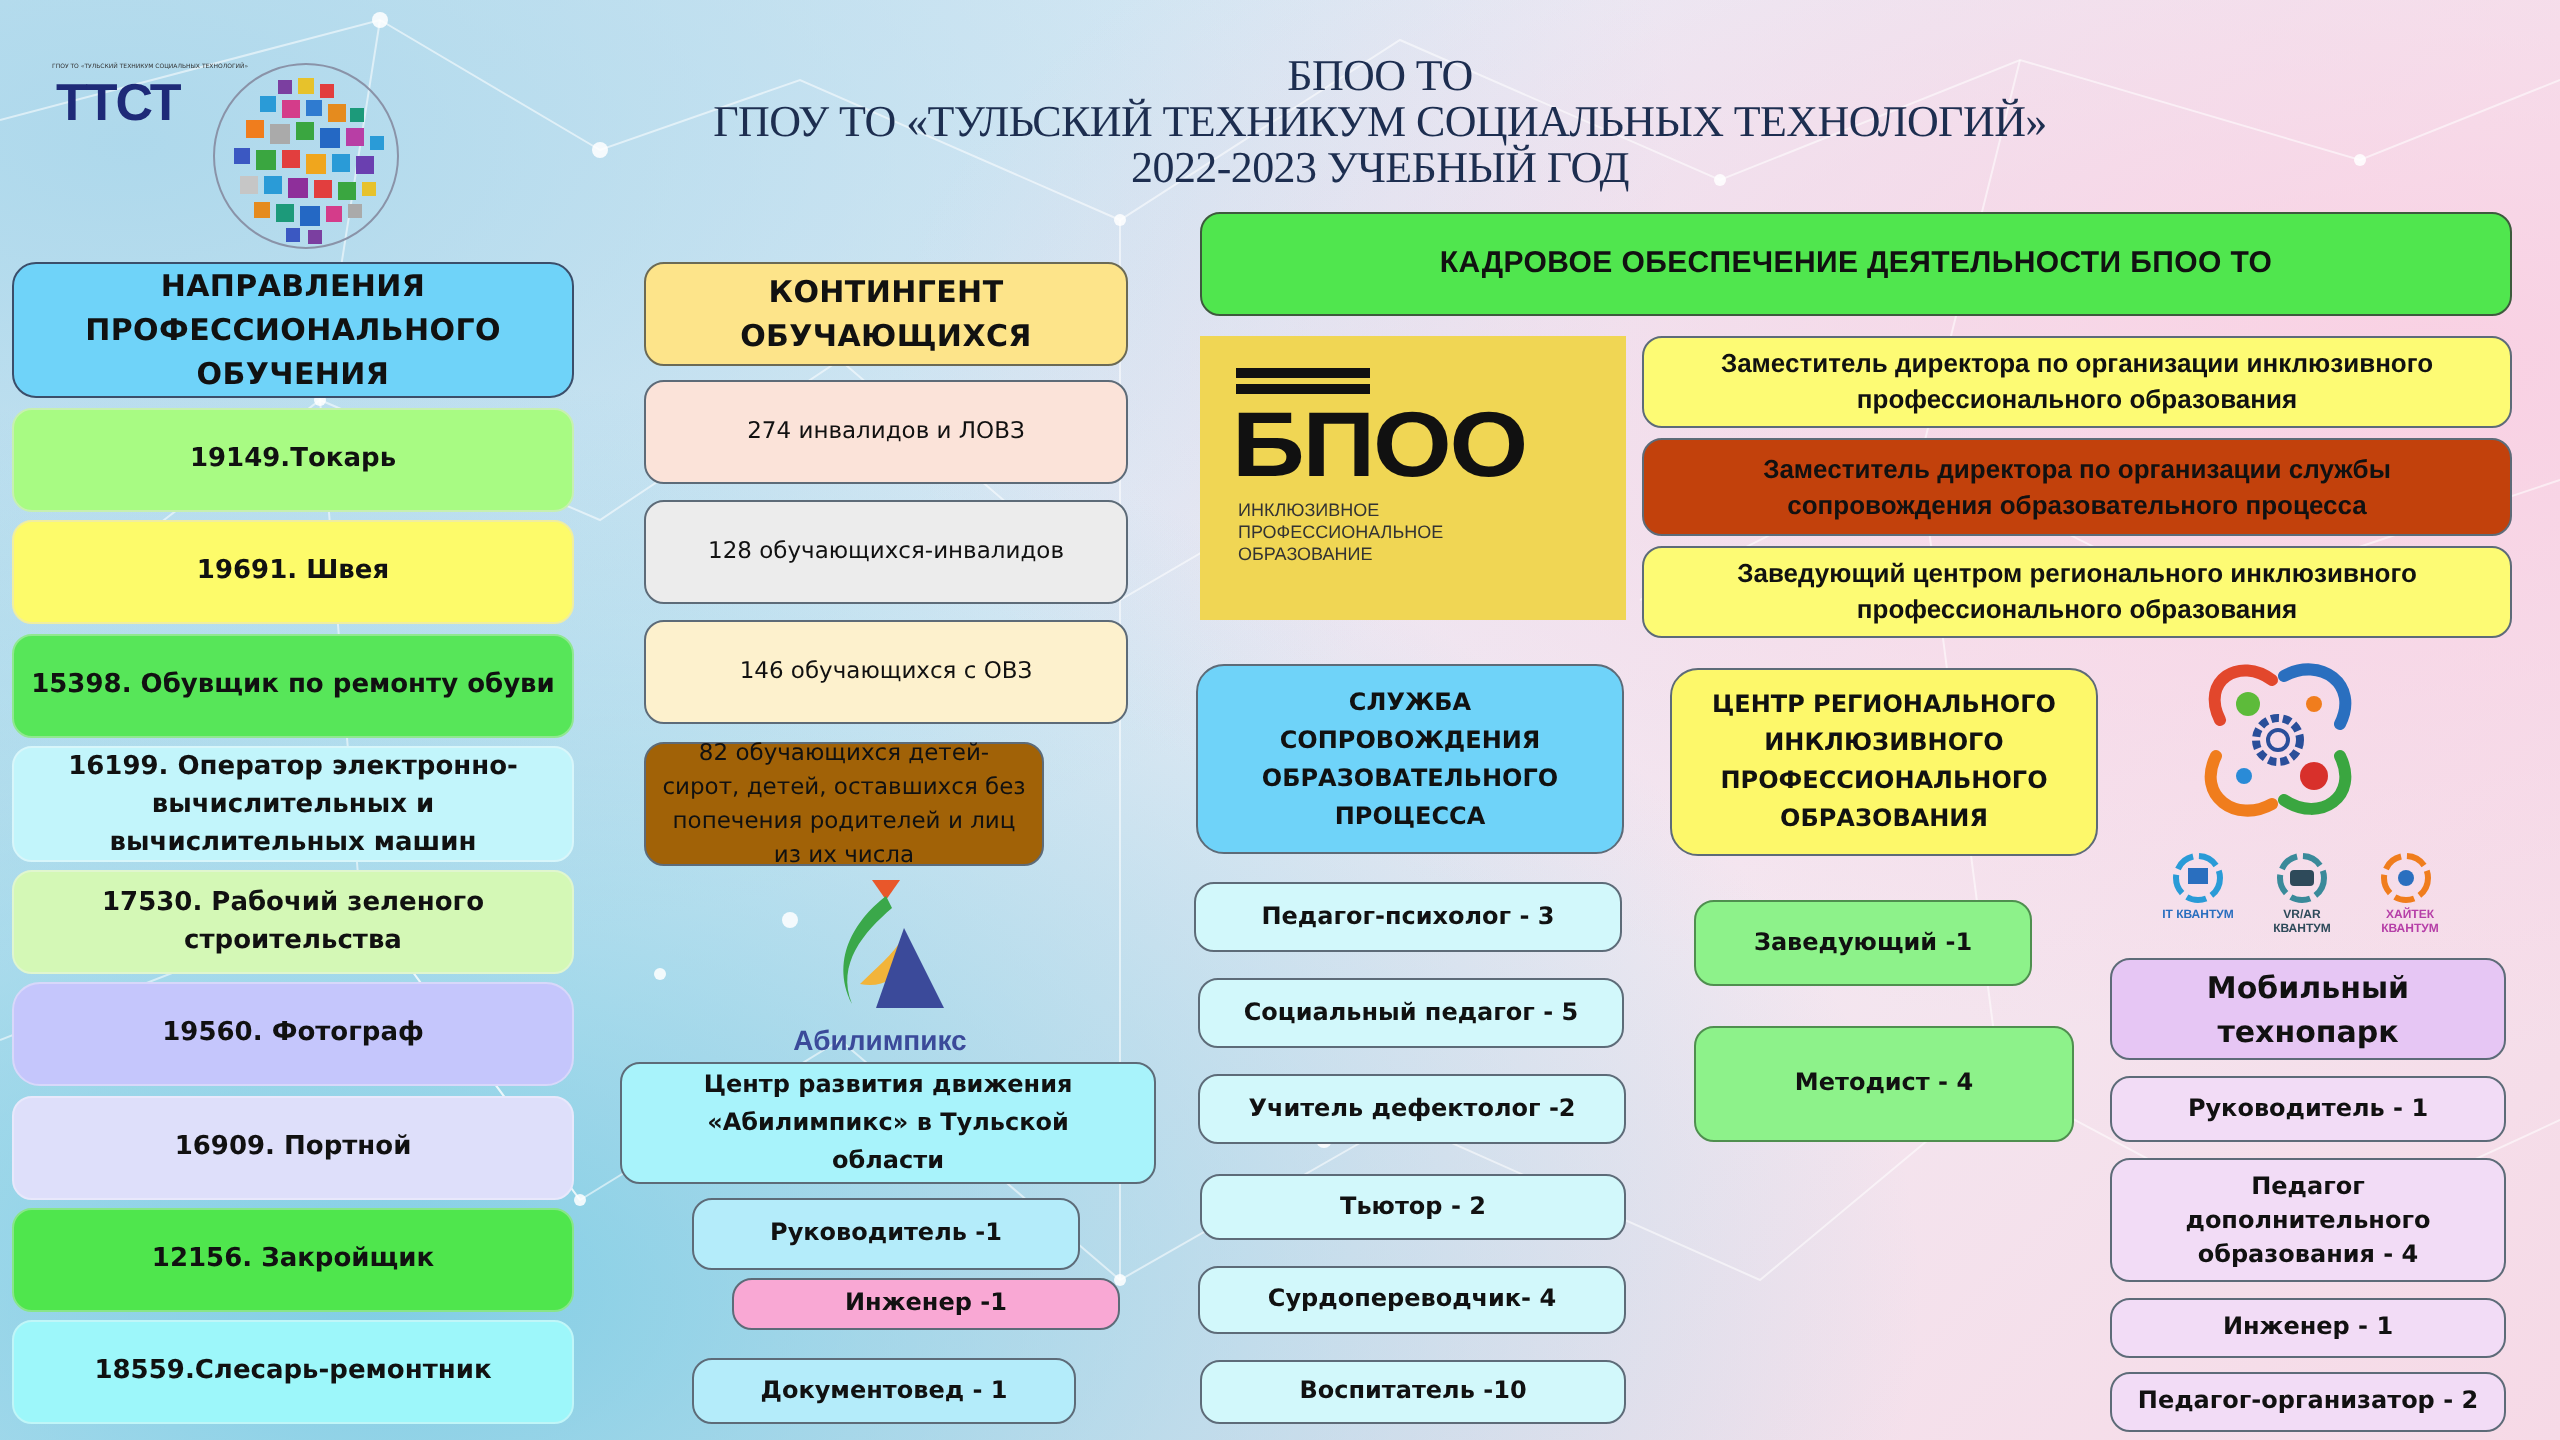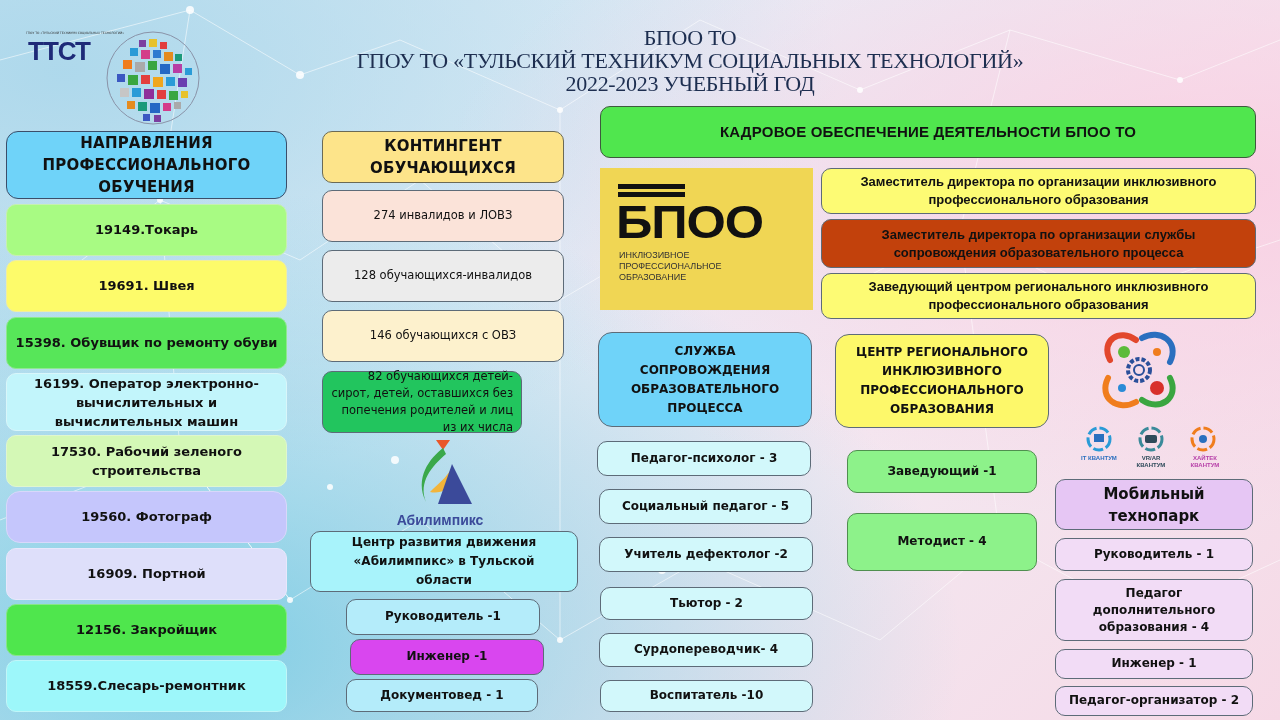--- a/index.html
+++ b/index.html
@@ -198,39 +198,39 @@
 </div>
 <div class="box t11 norm" style="left:322px;top:190px;width:242px;height:52px;background:#fbe3d9;">
   <span>274 инвалидов и ЛОВЗ</span>
   </div>
 <div class="box t11 norm" style="left:322px;top:250px;width:242px;height:52px;background:#ececec;">
   <span>128 обучающихся-инвалидов</span>
   </div>
 <div class="box t11 norm" style="left:322px;top:310px;width:242px;height:52px;background:#fdf1cd;">
   <span>146 обучающихся с ОВЗ</span>
   </div>
-<div class="box t11 norm" style="left:322px;top:371px;width:200px;height:62px;background:#22c55e;line-height:17px;padding:0 8px;text-align:right;">
+<div class="box t11 norm" style="left:322px;top:371px;width:200px;height:62px;background:#a16207;line-height:17px;padding:0 8px;">
   <span>82 обучающихся детей-сирот, детей, оставшихся без попечения родителей и лиц из их числа</span>
   </div>
 
 <svg class="abs" style="left:410px;top:438px" width="64" height="70" viewBox="0 0 64 70">
   <path d="M26 2 L40 2 L33 12 Z" fill="#e9572a"></path>
   <path d="M33 10 C20 20 4 40 16 64 C8 44 22 28 36 16 Z" fill="#3aa84a"></path>
   <path d="M20 54 C28 46 36 40 42 30 L44 44 C38 52 30 56 20 54 Z" fill="#f2b43a"></path>
   <path d="M42 26 L62 66 L28 66 Z" fill="#3b4a9a"></path>
 </svg>
 <div class="abil-name">Абилимпикс</div>
 
 <div class="box t12" style="left:310px;top:531px;width:268px;height:61px;background:#a8f3fb;border-color:#5d6b78;line-height:19px;padding:0 14px;">
   <span>Центр развития движения «Абилимпикс» в Тульской области</span>
 </div>
 <div class="box t12" style="left:346px;top:599px;width:194px;height:36px;background:#b4ecfa;border-radius:10px;">
   <span>Руководитель -1</span>
   </div>
-<div class="box t12" style="left:350px;top:639px;width:194px;height:36px;background:#d946ef;">
+<div class="box t12" style="left:366px;top:639px;width:194px;height:26px;background:#f9a8d4;">
   <span>Инженер -1</span>
   </div>
 <div class="box t12" style="left:346px;top:679px;width:192px;height:33px;background:#b4ecfa;">
   <span>Документовед - 1</span>
   </div>
 
 <div class="box hdr" style="left:600px;top:106px;width:656px;height:52px;background:#50e64e;border-color:#3d5a3d;font-family:'Liberation Sans',sans-serif;font-size:15px;">
   <span>КАДРОВОЕ ОБЕСПЕЧЕНИЕ ДЕЯТЕЛЬНОСТИ БПОО ТО</span>
 </div>
 
@@ -273,21 +273,21 @@
 <div class="box t12" style="left:599px;top:633px;width:214px;height:34px;background:#d2f8fb;">
   <span>Сурдопереводчик- 4</span>
   </div>
 <div class="box t12" style="left:600px;top:680px;width:213px;height:32px;background:#d2f8fb;">
   <span>Воспитатель -10</span>
   </div>
 
 <div class="box t12" style="left:835px;top:334px;width:214px;height:94px;background:#fdf86a;border-radius:14px;line-height:19px;padding:0 18px;">
   <span>ЦЕНТР РЕГИОНАЛЬНОГО ИНКЛЮЗИВНОГО ПРОФЕССИОНАЛЬНОГО ОБРАЗОВАНИЯ</span>
 </div>
-<div class="box t12" style="left:847px;top:450px;width:190px;height:43px;background:#8df28a;border-color:#4f8f4f;">
+<div class="box t12" style="left:847px;top:450px;width:169px;height:43px;background:#8df28a;border-color:#4f8f4f;">
   <span>Заведующий -1</span>
   </div>
 <div class="box t12" style="left:847px;top:513px;width:190px;height:58px;background:#8df28a;border-color:#4f8f4f;">
   <span>Методист - 4</span>
   </div>
 
 <svg class="abs" style="left:1100px;top:330px" width="78" height="80" viewBox="0 0 78 80">
   <path d="M10 30 C0 10 20 -2 36 10" stroke="#e2472c" stroke-width="6" fill="none" stroke-linecap="round"></path>
   <path d="M42 8 C60 -2 80 12 70 32" stroke="#2a6fbf" stroke-width="6" fill="none" stroke-linecap="round"></path>
   <path d="M70 48 C80 68 60 82 42 70" stroke="#3aa640" stroke-width="6" fill="none" stroke-linecap="round"></path>

